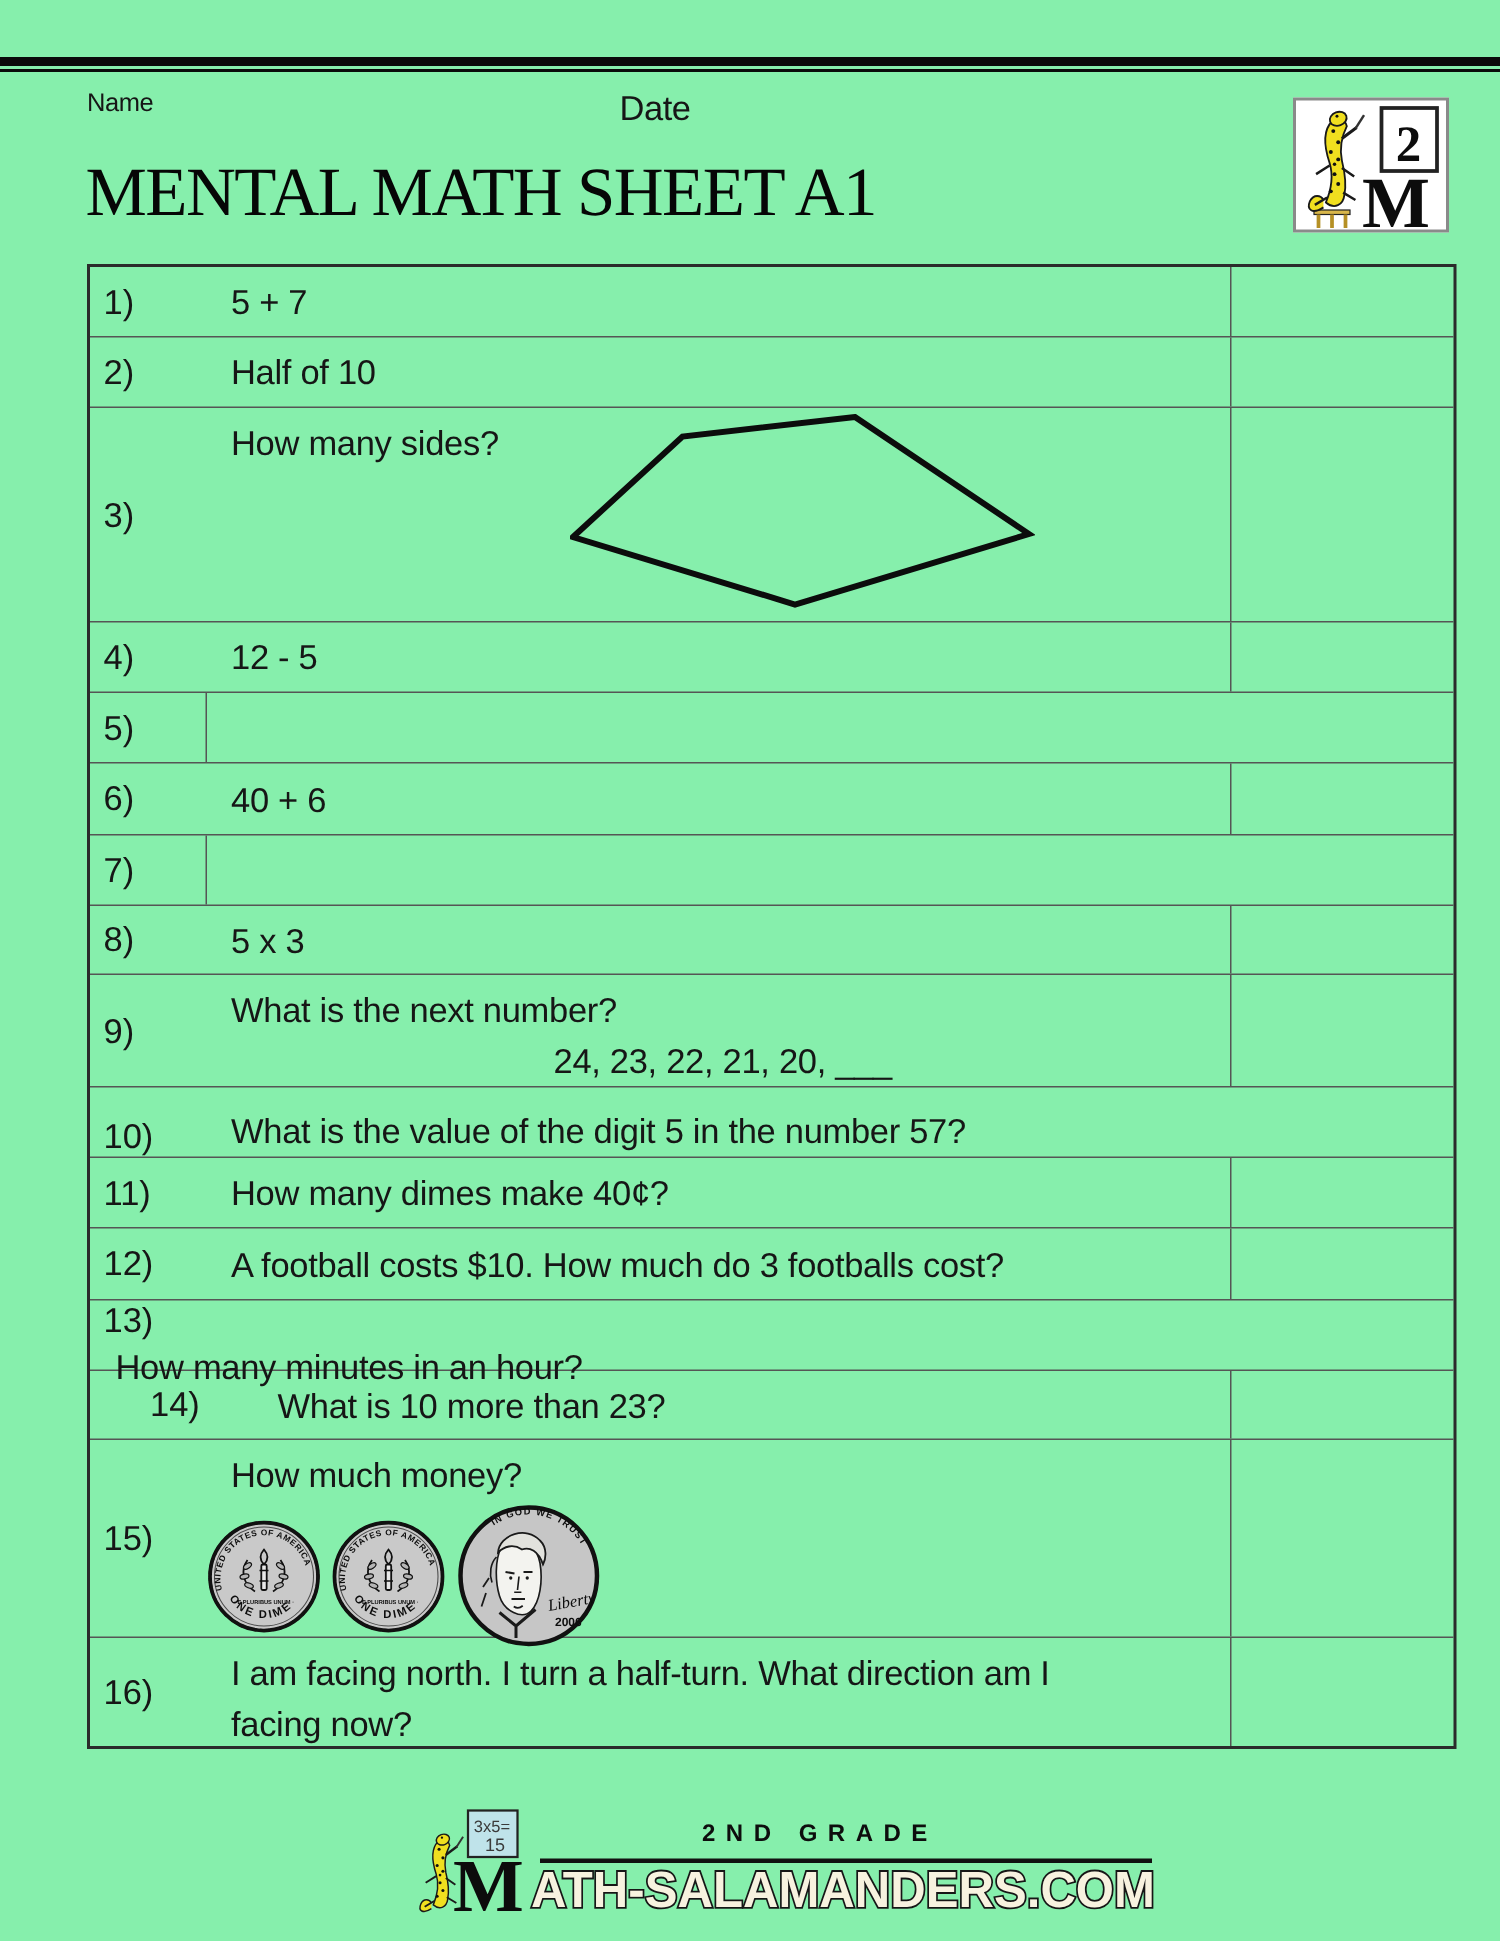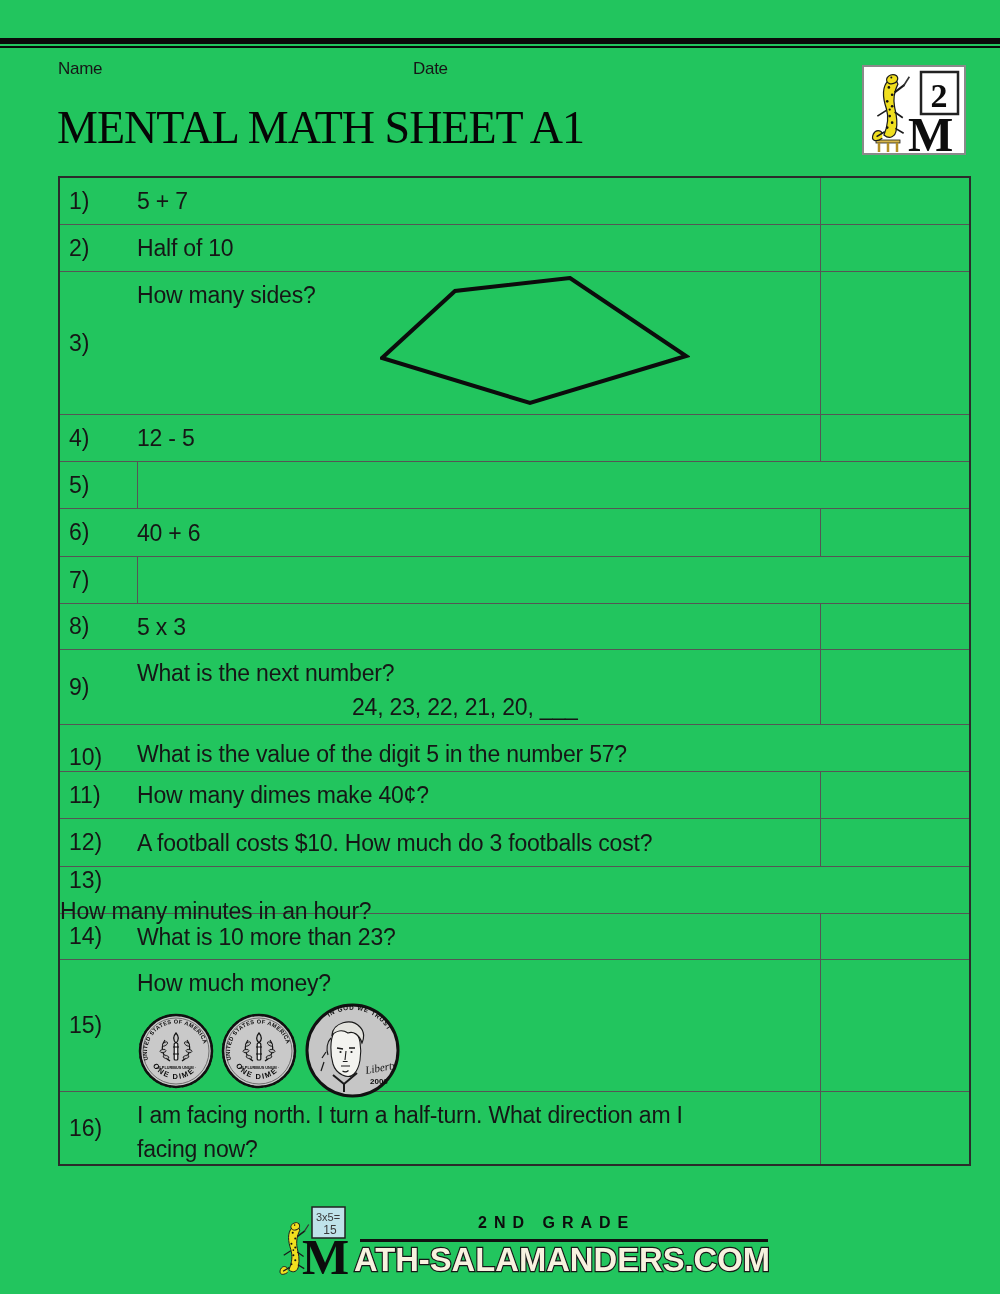--- a/index.html
+++ b/index.html
@@ -1,46 +1,46 @@
 <!DOCTYPE html>
 <html><head>
 <meta charset="utf-8">
 <style>
   html,body{margin:0;padding:0;}
-  .page{position:relative;width:1000px;height:1294px;background:#22c55e;
+  .page{position:relative;width:1000px;height:1294px;background:#86efac;
         font-family:"Liberation Sans",sans-serif;color:#161616;overflow:hidden;}
   .abs{position:absolute;}
 
   
   .rule-thick{left:0;top:38px;width:1000px;height:6px;background:#0a0a0a;}
   .rule-thin{left:0;top:46px;width:1000px;height:2px;background:#0a0a0a;}
 
   .name-label{left:58px;top:59px;font-size:17px;letter-spacing:-0.3px;}
-  .date-label{left:413px;top:59px;font-size:17px;letter-spacing:-0.3px;}
+  .date-label{left:413px;top:59px;font-size:23px;letter-spacing:-0.3px;}
 
   .corner-logo{left:862px;top:65px;width:104px;height:90px;border:2px solid #8a8a8a;background:#ffffff;box-sizing:border-box;}
 
   .sheet-title{left:57px;top:101px;font-family:"Liberation Serif",serif;font-size:46px;
                letter-spacing:-1px;color:#060606;white-space:nowrap;text-align:right;}
 
   
   .wtable{left:58px;top:176px;width:913px;border:2px solid #2b2b2b;box-sizing:border-box;background:transparent;}
   .row{display:flex;box-sizing:border-box;border-bottom:1px solid #555;}
   .row:last-child{border-bottom:none;}
   .num{width:77px;box-sizing:border-box;padding-left:9px;font-size:23px;display:flex;align-items:center;}
   .qcell{flex:1;position:relative;display:flex;flex-direction:column;justify-content:center;box-sizing:border-box;}
   .row.multi .qcell{justify-content:flex-start;padding-top:6px;}
-  .qline{font-size:23px;line-height:34px;letter-spacing:-0.2px;white-space:nowrap;}
+  .qline{font-size:23px;line-height:34px;letter-spacing:-0.2px;white-space:nowrap;margin-left:17px;}
   .acell{width:149px;box-sizing:border-box;border-left:1px solid #555;}
   .fig-pentagon{position:absolute;left:243px;top:4px;}
   .coins-row{display:flex;align-items:center;gap:7px;margin:2px 0 0 1px;height:97px;}
 
   
   .f-logo{left:276px;top:1190px;}
-  .f-grade{left:478px;top:1214px;font-size:16px;font-weight:bold;letter-spacing:7px;color:#0d0d0d;white-space:nowrap;}
+  .f-grade{left:468px;top:1214px;font-size:16px;font-weight:bold;letter-spacing:7px;color:#0d0d0d;white-space:nowrap;}
   .f-line{left:360px;top:1239px;width:408px;height:3px;background:#111;}
   .f-wordmark{left:352px;top:1241px;}
   .hidden-defs{position:absolute;width:0;height:0;overflow:hidden;}
 </style>
 </head>
 <body>
 
 <svg class="hidden-defs" aria-hidden="true">
   <defs>
     <g id="sala">
@@ -191,21 +191,21 @@
   </div>
         <div class="row" style="height: 47px; flex-direction: column;">
     <div class="num">13)</div>
     <div class="qcell">
             <div class="qlines">
               <div class="qline">How many minutes in an hour?</div>
             </div>
           </div>
     <div class="acell"></div>
   </div>
-        <div class="row" style="height: 46px;">
+        <div class="row" style="height: 46px; padding-left: 31px;">
     <div class="num">14)</div>
     <div class="qcell">
             <div class="qlines">
               <div class="qline">What is 10 more than 23?</div>
             </div>
           </div>
     <div class="acell"></div>
   </div>
         <div class="row multi" style="height: 132px;">
     <div class="num">15)</div>

